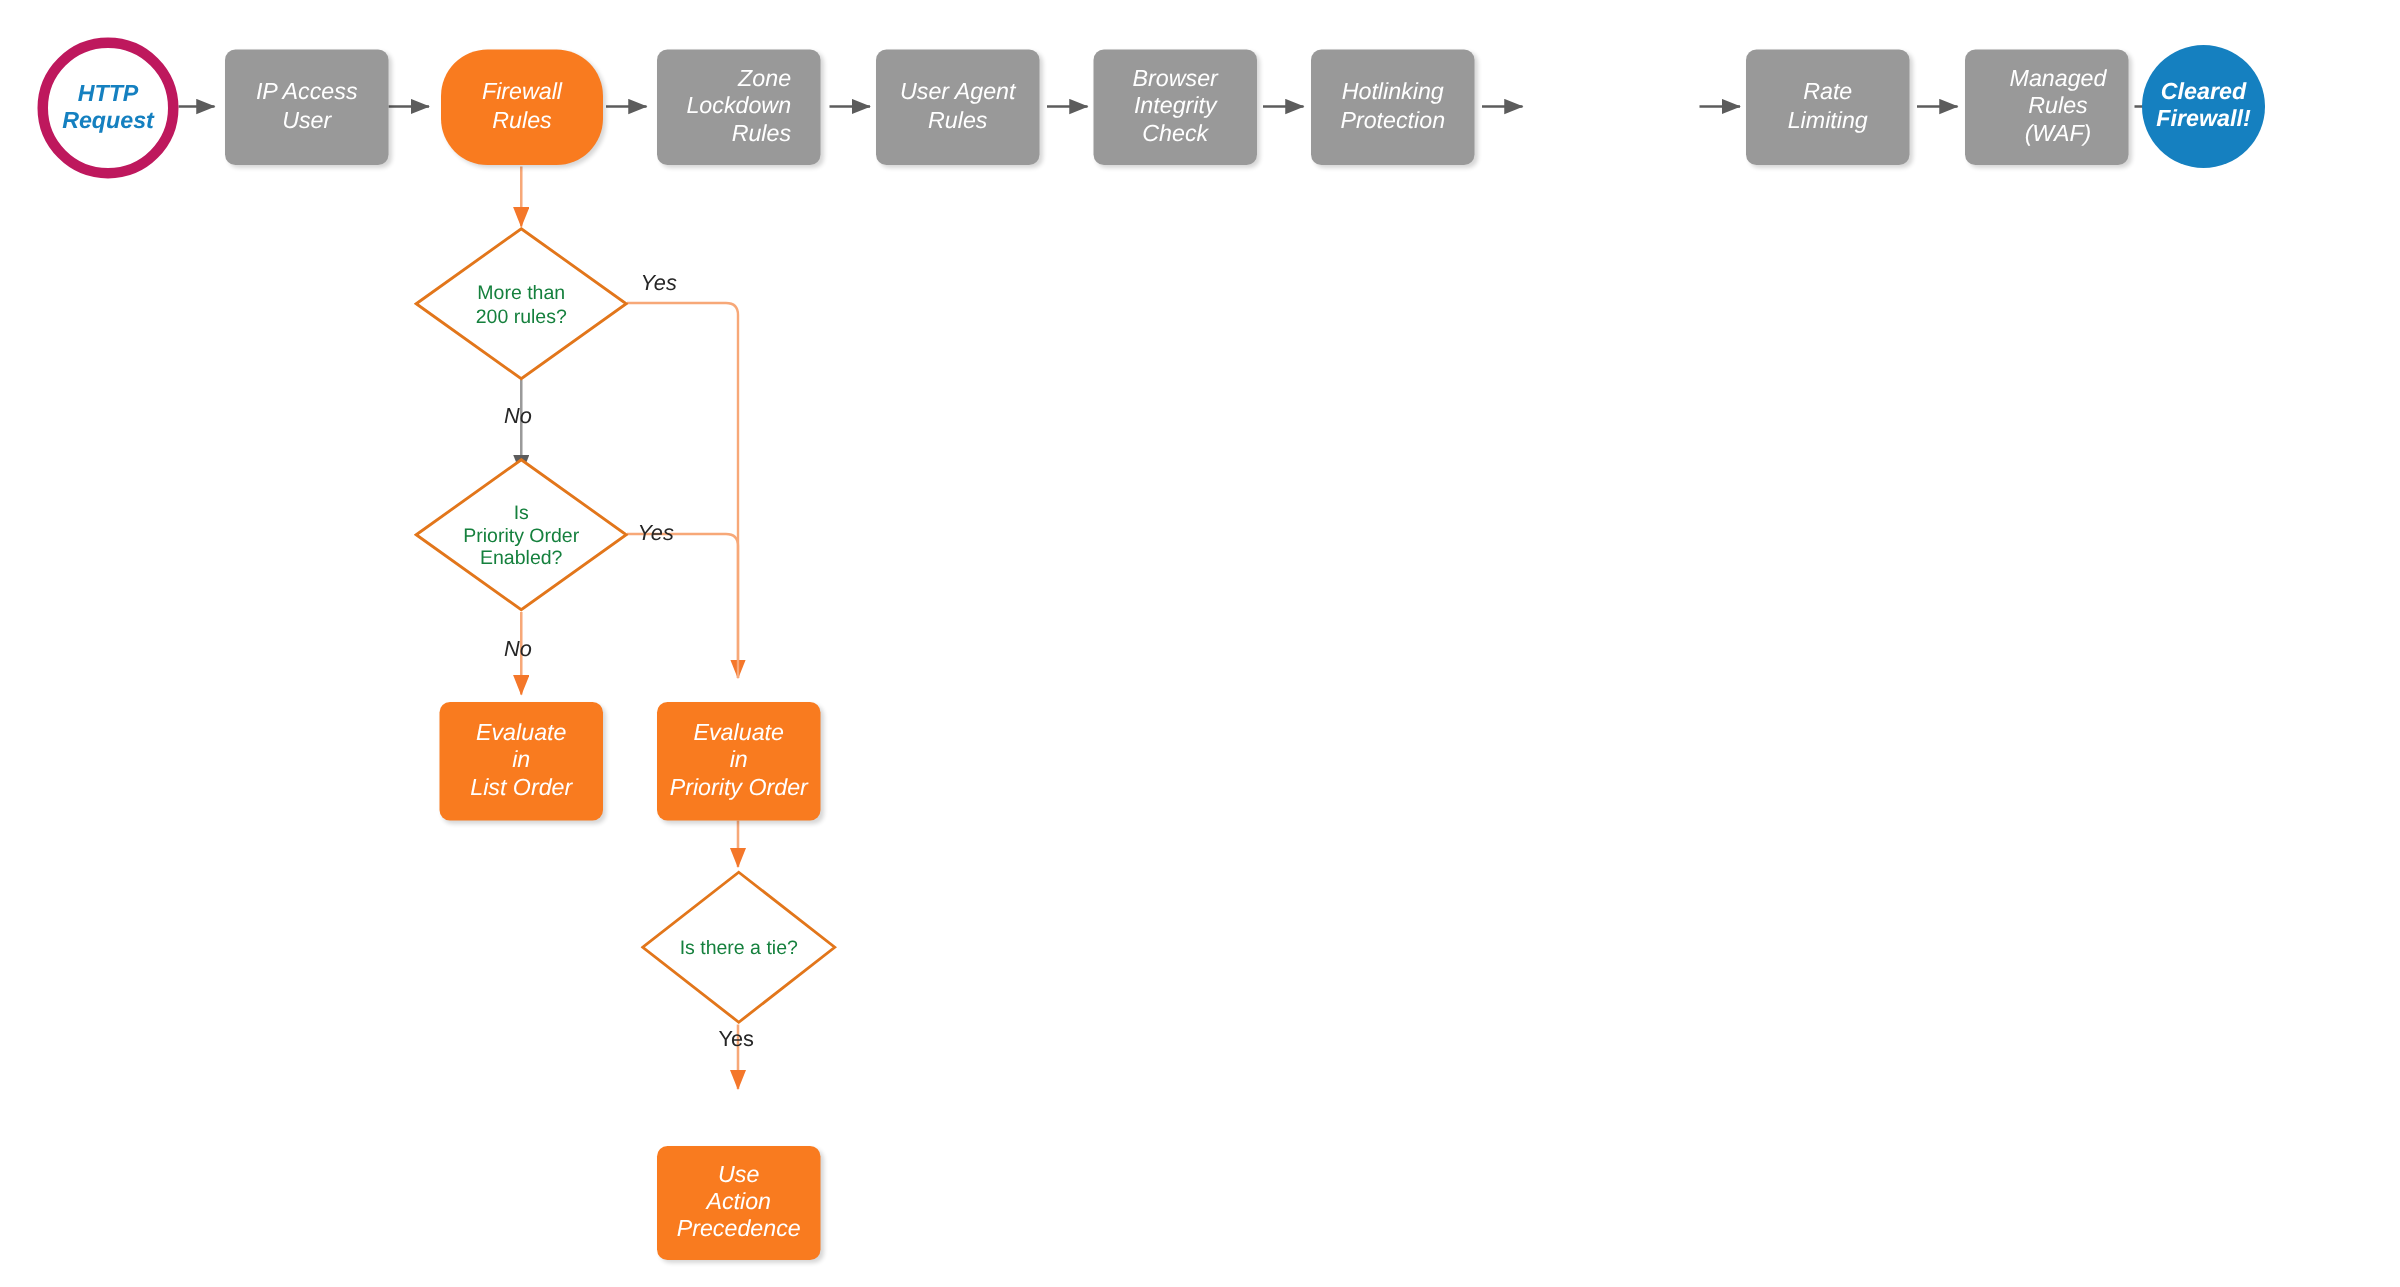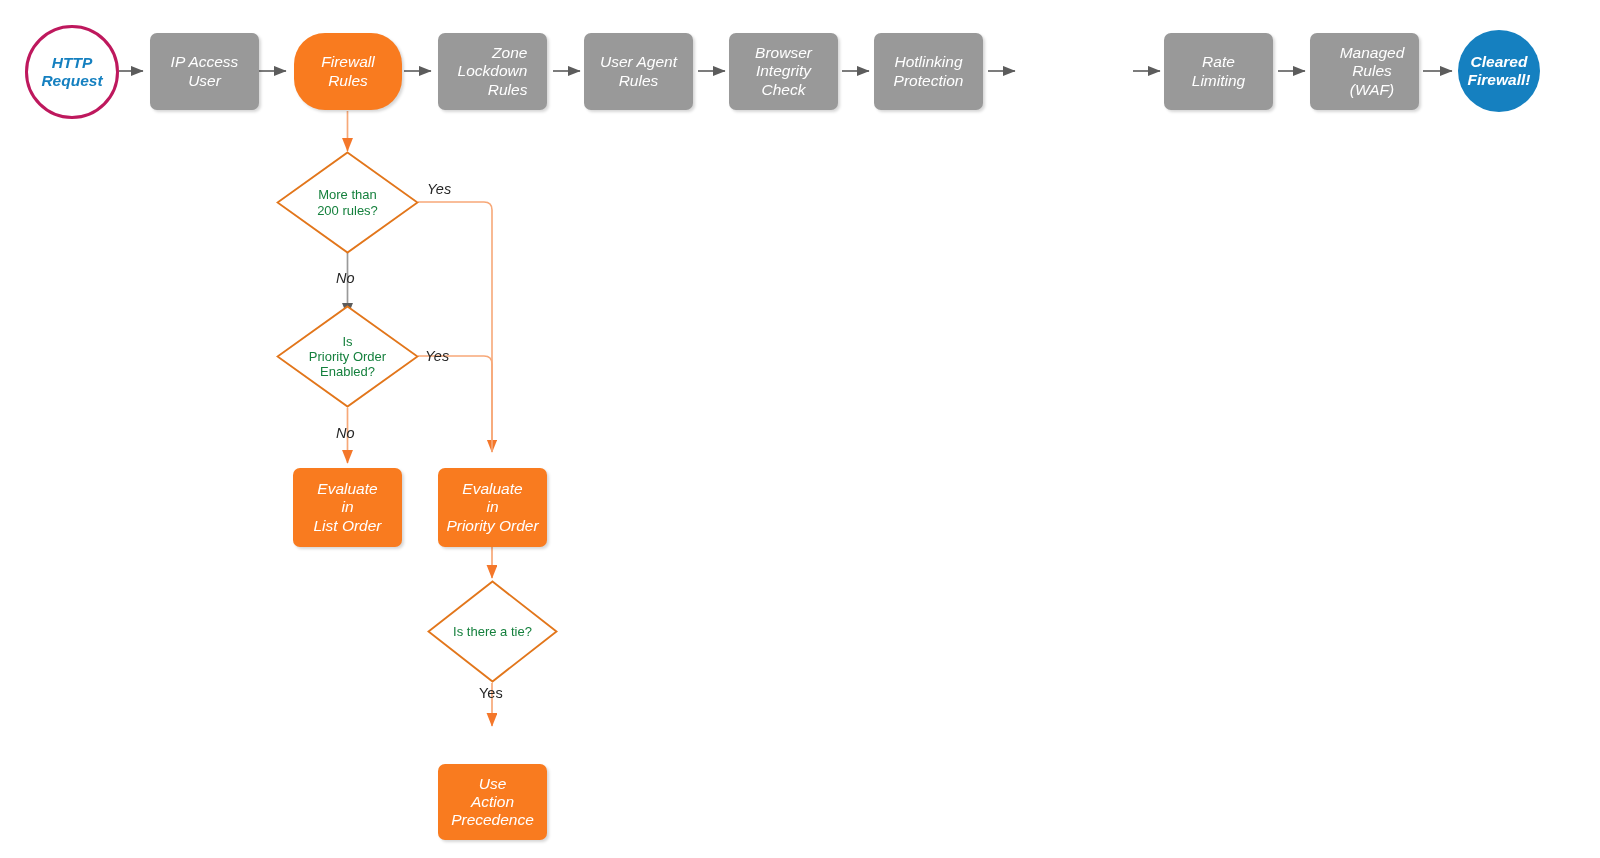--- a/index.html
+++ b/index.html
@@ -54,21 +54,21 @@
   
   .circle {
     border-radius: 50%;
     font-size: 15.5px;
     font-style: italic;
     font-weight: bold;
     line-height: 1.18;
   }
   .circle.start {
     background: #ffffff;
-    border: 3px solid #be185d;
+    border: 7px solid #be185d;
     color: #1580c0;
   }
   .circle.end {
     background: #1580c0;
     border: none;
     color: #ffffff;
   }
 
   
   .diamond {
@@ -186,21 +186,21 @@
     <span>Rate
 Limiting</span>
   </div>
 
   <div class="node box gray" style="left:1310px; top:33px; width:109px; height:77px;padding-left:15px;">
     <span>Managed
 Rules
 (WAF)</span>
   </div>
 
-  <div class="node circle end" style="left:1458px; top:30px; width:82px; height:82px;font-style:italic;">
+  <div class="node circle end" style="left:1428px; top:30px; width:82px; height:82px;font-style:italic;">
     <span>Cleared
 Firewall!</span>
   </div>
 
   <div class="node diamond" style="left:276px; top:151px; width:143px; height:103px;">
     <svg class="dia-shape" viewBox="0 0 143 103" preserveAspectRatio="none">
       <polygon points="71.5,1.5 141.5,51.5 71.5,101.5 1.5,51.5" fill="#ffffff" stroke="#e2761b" stroke-width="1.9"></polygon>
     </svg>
     <span class="dia-label">More than
 200 rules?</span>

